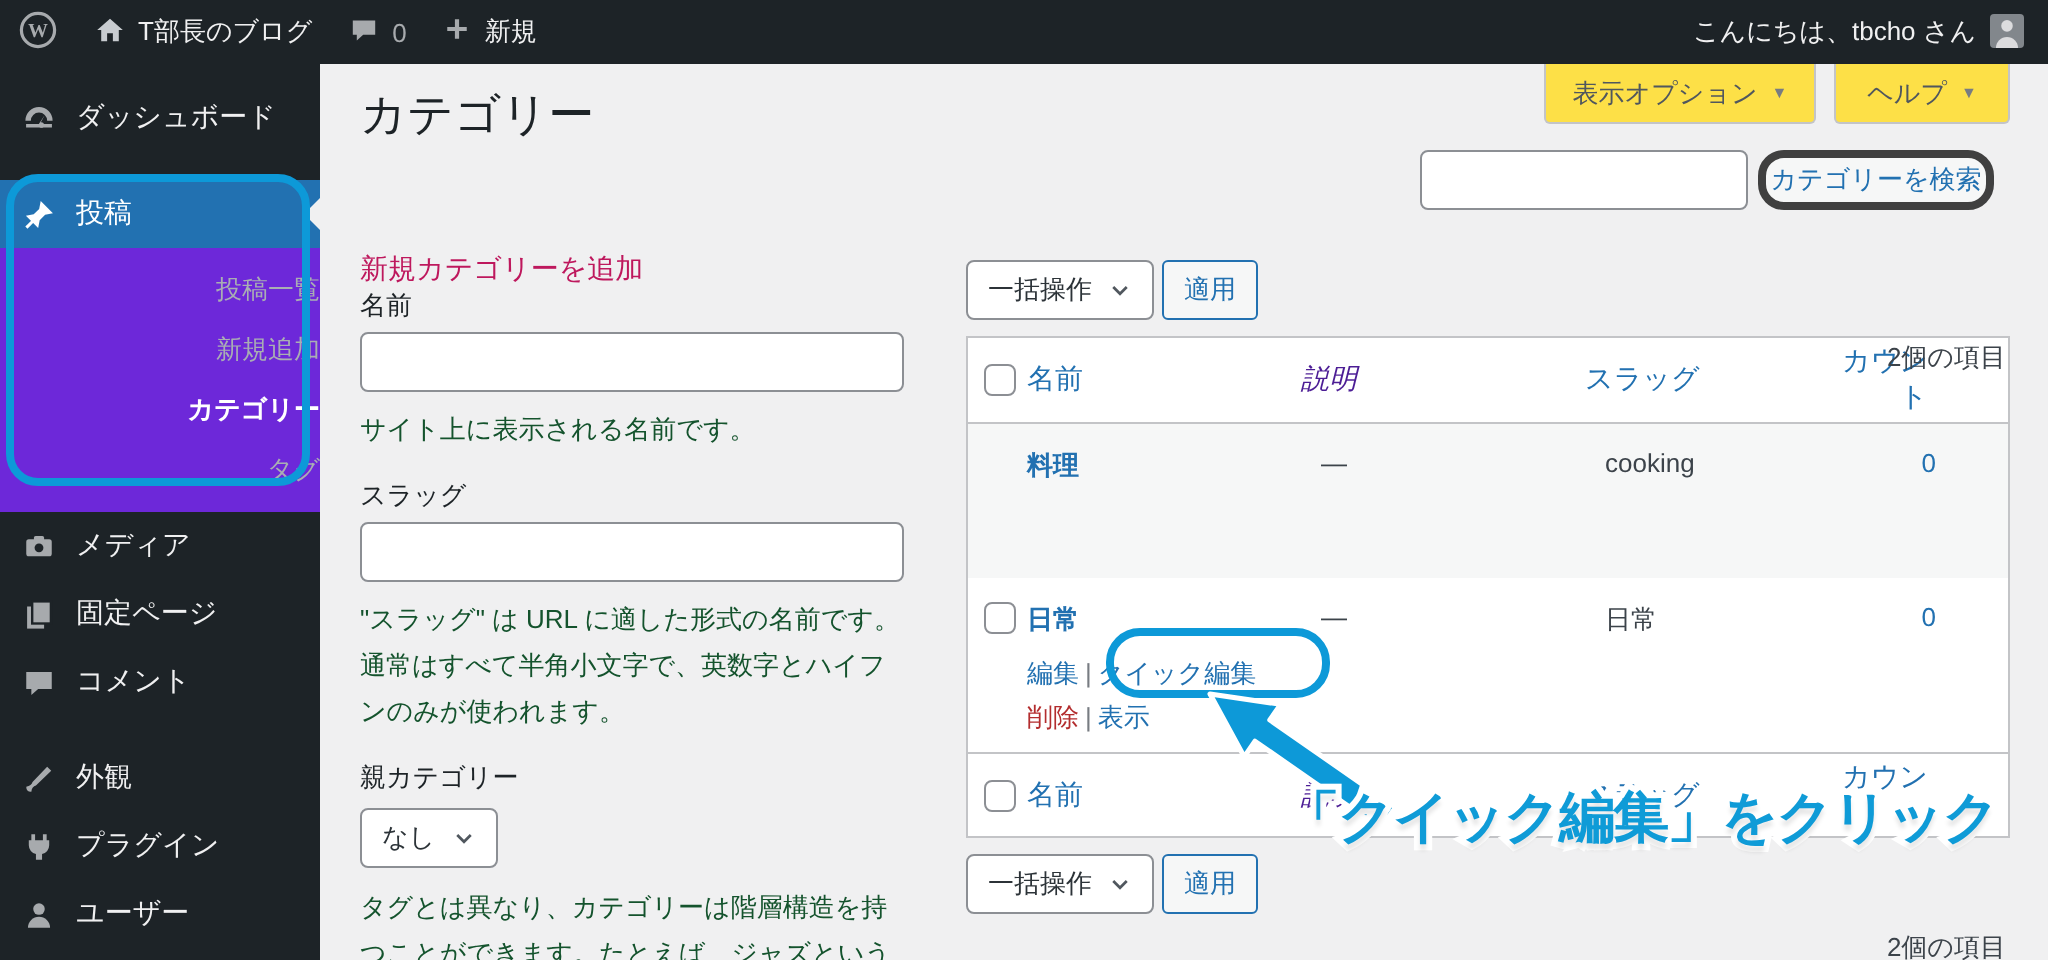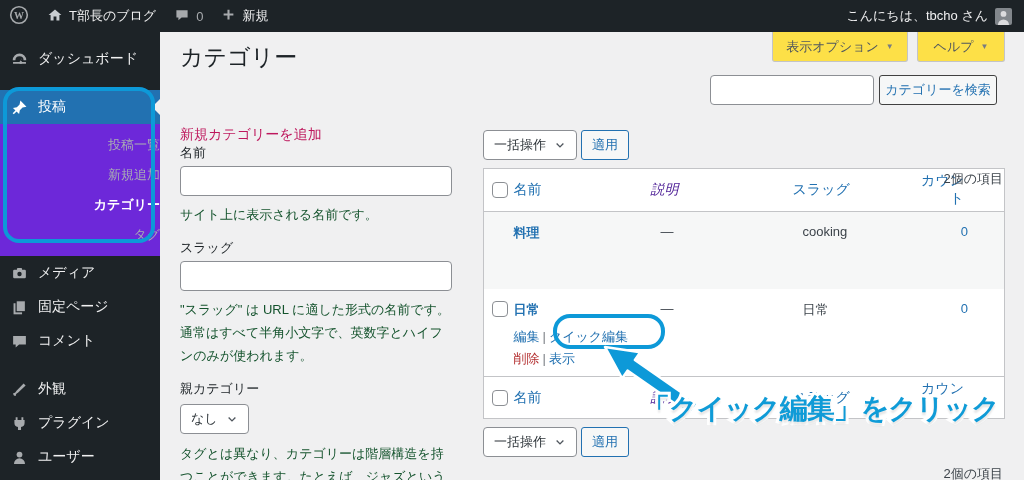--- a/index.html
+++ b/index.html
@@ -3,21 +3,21 @@
 <meta charset="utf-8">
 <style>
   * { margin:0; padding:0; box-sizing:border-box; }
   html,body { width:1024px; height:480px; overflow:hidden; }
   body { position:relative; font-family:"Liberation Sans","DejaVu Sans",sans-serif; background:#f0f0f1; font-size:13px; color:#3c434a; }
 
   
   #adminbar { position:absolute; left:0; top:0; width:1024px; height:32px; background:#1d2327; display:flex; align-items:center; z-index:60; }
   .ab-item { display:flex; align-items:center; gap:6px; color:#f0f0f1; font-size:13px; padding:0 9px; height:32px; cursor:pointer; }
   .ab-count { color:#a7aaad; }
-  .ab-right { margin-left:auto; display:flex; align-items:center; gap:7px; padding-right:12px; color:#f0f0f1; font-size:13px; }
+  .ab-right { margin-left:auto; display:flex; gap:7px; padding-right:12px; color:#f0f0f1; font-size:13px; }
   .ab-avatar { width:17px; height:17px; background:#82878c; border-radius:2px; display:flex; align-items:flex-end; justify-content:center; overflow:hidden; }
 
   
   #sidebar { position:absolute; left:0; top:32px; width:160px; height:448px; background:#1d2327; z-index:40; }
   .menu { padding-top:10px; }
   .menu-item { height:34px; display:flex; align-items:center; gap:9px; padding-left:9px; color:#f0f0f1; font-size:14px; cursor:pointer; position:relative; }
   .menu-item .mi { width:20px; height:20px; flex:0 0 20px; display:flex; align-items:center; justify-content:center; }
   .menu-item.active { background:#2271b1; color:#fff; }
   .menu-item.active::after { content:""; position:absolute; right:0; top:50%; margin-top:-8px; border:8px solid transparent; border-right-color:#f0f0f1; }
   .menu-sep { height:14px; }
@@ -29,21 +29,21 @@
   
   #content { position:absolute; left:160px; top:32px; width:864px; height:448px; background:#f0f0f1; }
   #page-title { position:absolute; left:20px; top:10px; font-size:23px; font-weight:400; color:#1d2327; line-height:30px; }
 
   .screen-meta { position:absolute; top:0; height:30px; background:#fde047; border:1px solid #c3c4c7; border-top:none; border-radius:0 0 3px 3px; display:flex; align-items:center; justify-content:center; gap:7px; color:#50575e; font-size:13px; cursor:pointer; }
   #screen-options-tab { left:612px; width:136px; }
   #help-tab { left:757px; width:88px; }
   .caret { font-size:8px; color:#787c82; }
 
   #search-input { position:absolute; left:550px; top:43px; width:164px; height:30px; border:1px solid #8c8f94; border-radius:4px; background:#fff; padding:0 8px; font-size:13px; }
-  #search-button { position:absolute; left:719px; top:43px; width:118px; height:30px; background:#f6f7f7; border:1px solid #404040; border-radius:3px; color:#2271b1; font-size:13px; display:flex; align-items:center; justify-content:center; cursor:pointer; }
+  #search-button { position:absolute; left:719px; top:43px; width:118px; height:30px; background:#f6f7f7; border:4px solid #404040; border-radius:13px; color:#2271b1; font-size:13px; display:flex; align-items:center; justify-content:center; cursor:pointer; }
 
   
   #form-col { position:absolute; left:20px; top:94px; width:272px; }
   .form-heading { font-size:14px; font-weight:normal; color:#be185d; }
   .form-label { font-size:13px; color:#1d2327; margin-bottom:4px; }
   .form-input { width:272px; height:30px; border:1px solid #8c8f94; border-radius:4px; background:#fff; margin-bottom:7px; padding:0 8px; font-size:13px; }
   .form-desc { font-size:13px; color:#14532d; line-height:23px; margin-bottom:13px; }
   .wp-select { height:30px; background:#fff; border:1px solid #8c8f94; border-radius:4px; display:inline-flex; align-items:center; gap:8px; padding:0 10px; font-size:13px; color:#2c3338; cursor:pointer; margin:2px 0 8px 0; }
 
   

